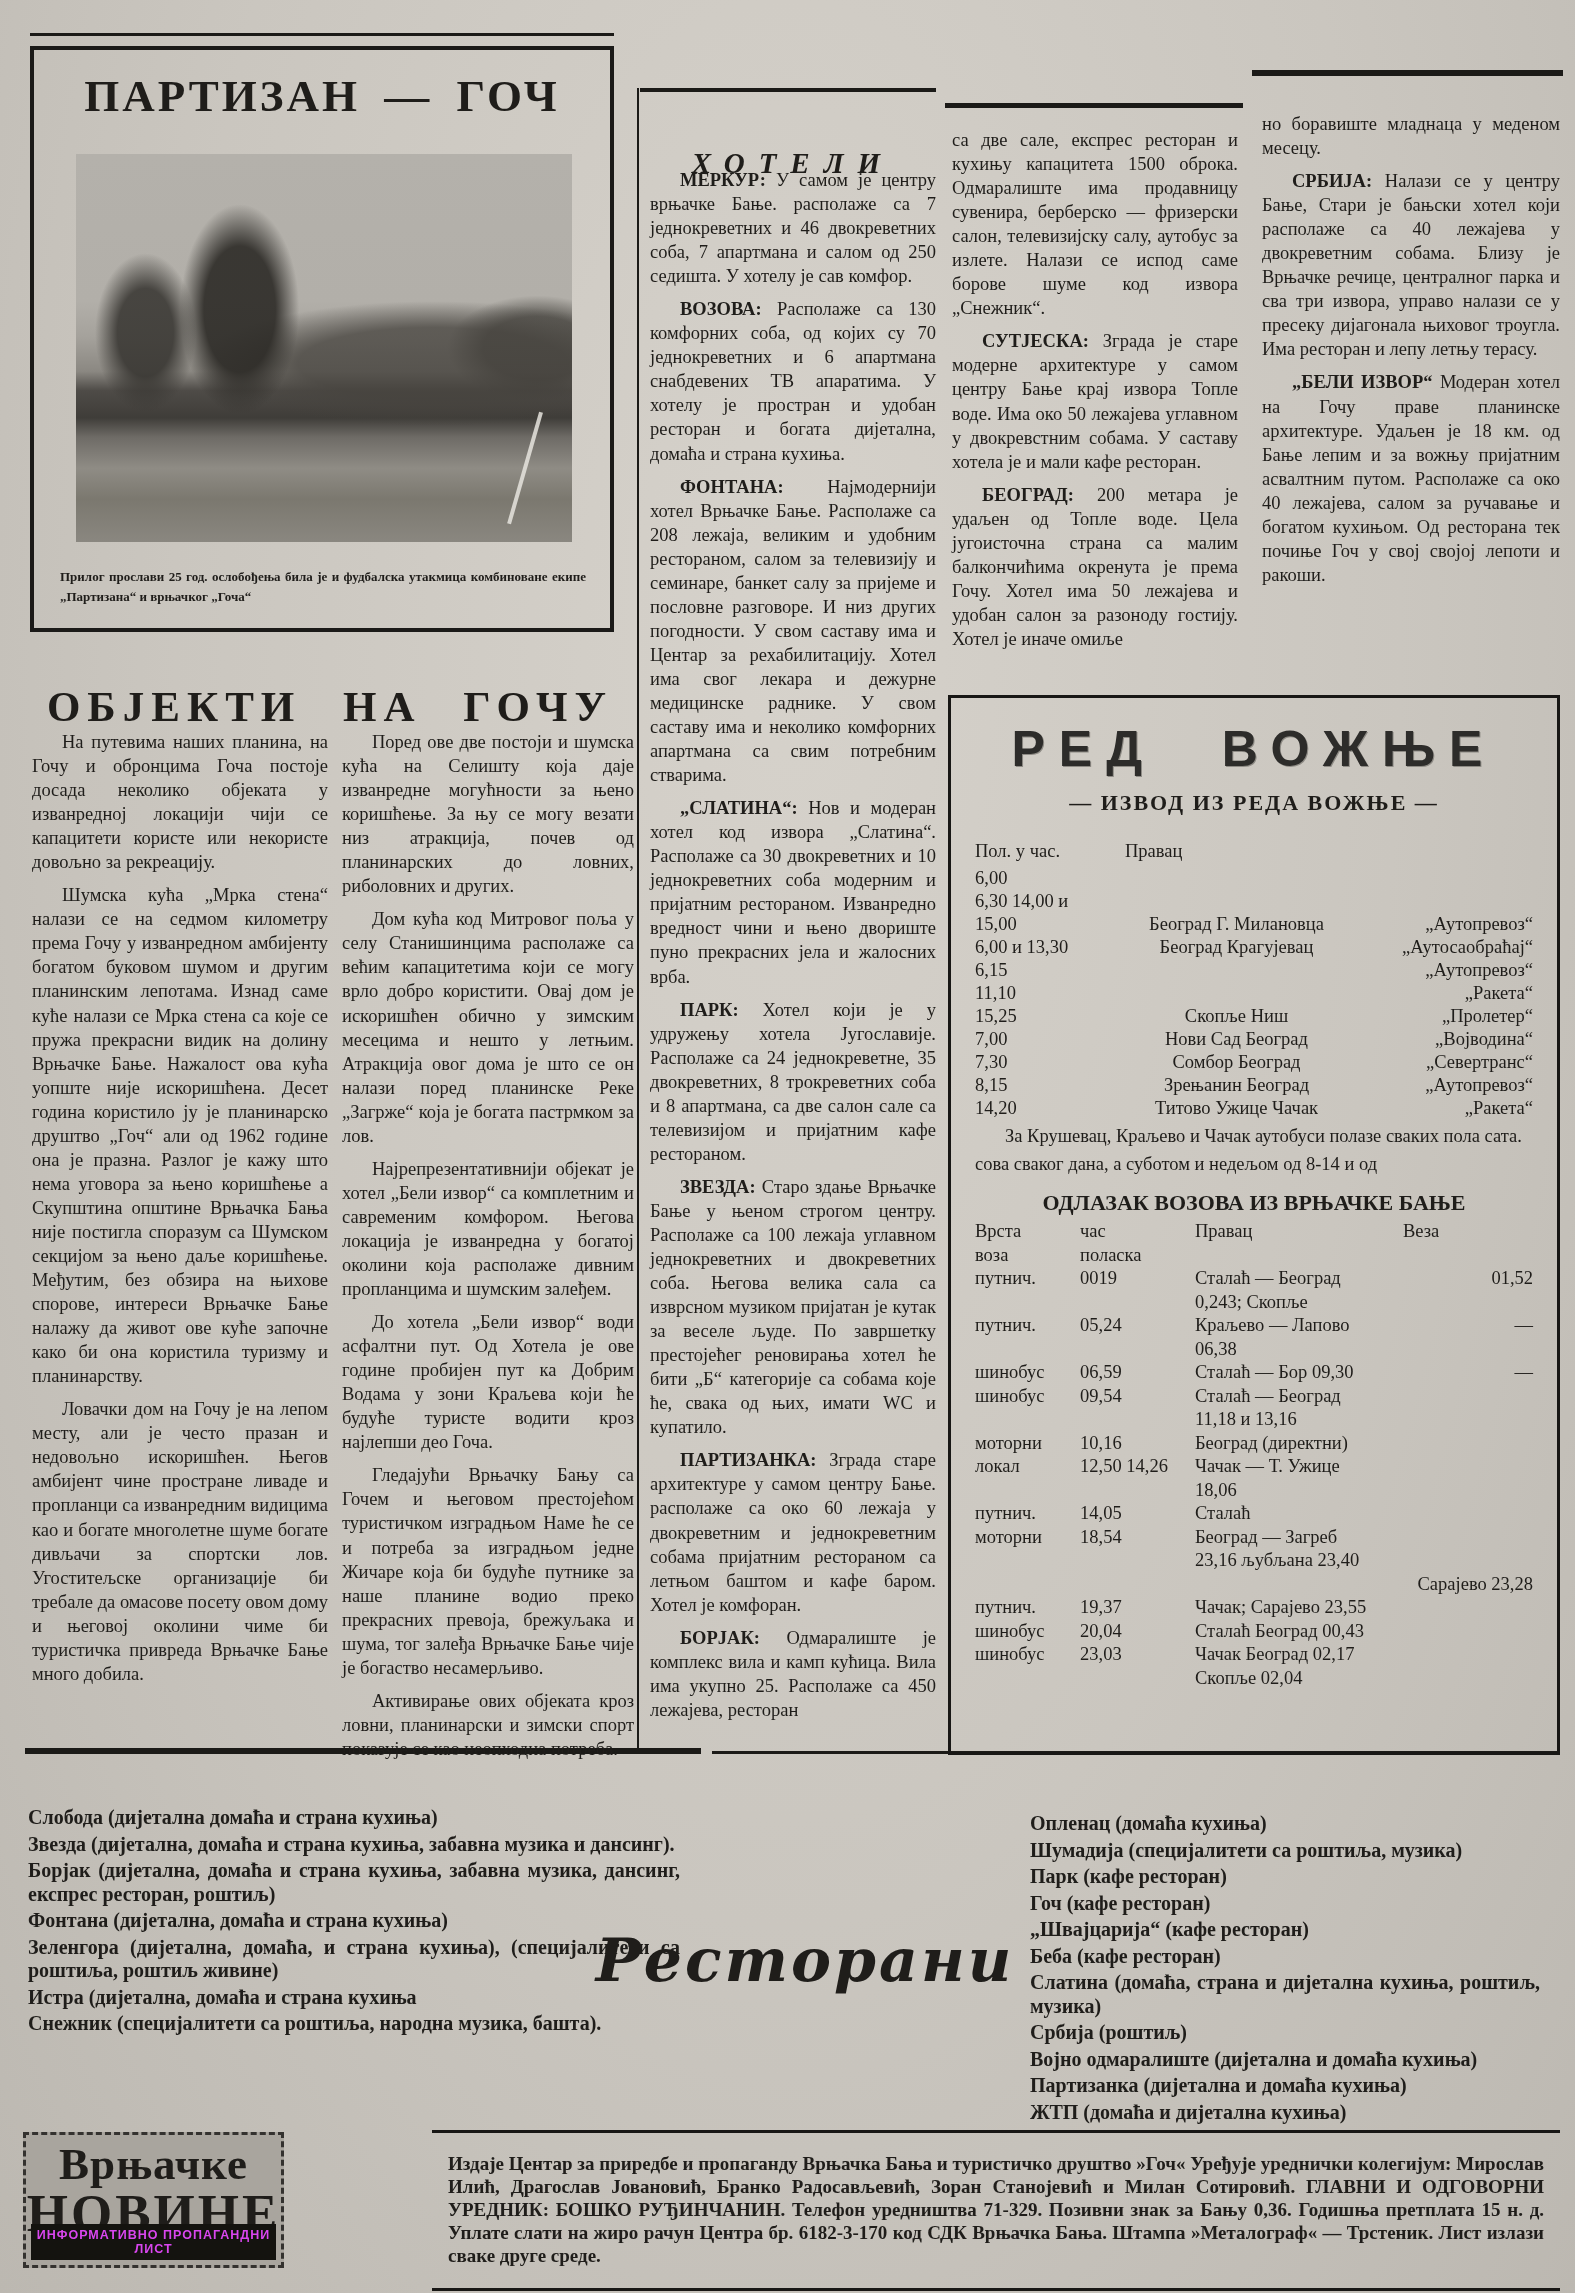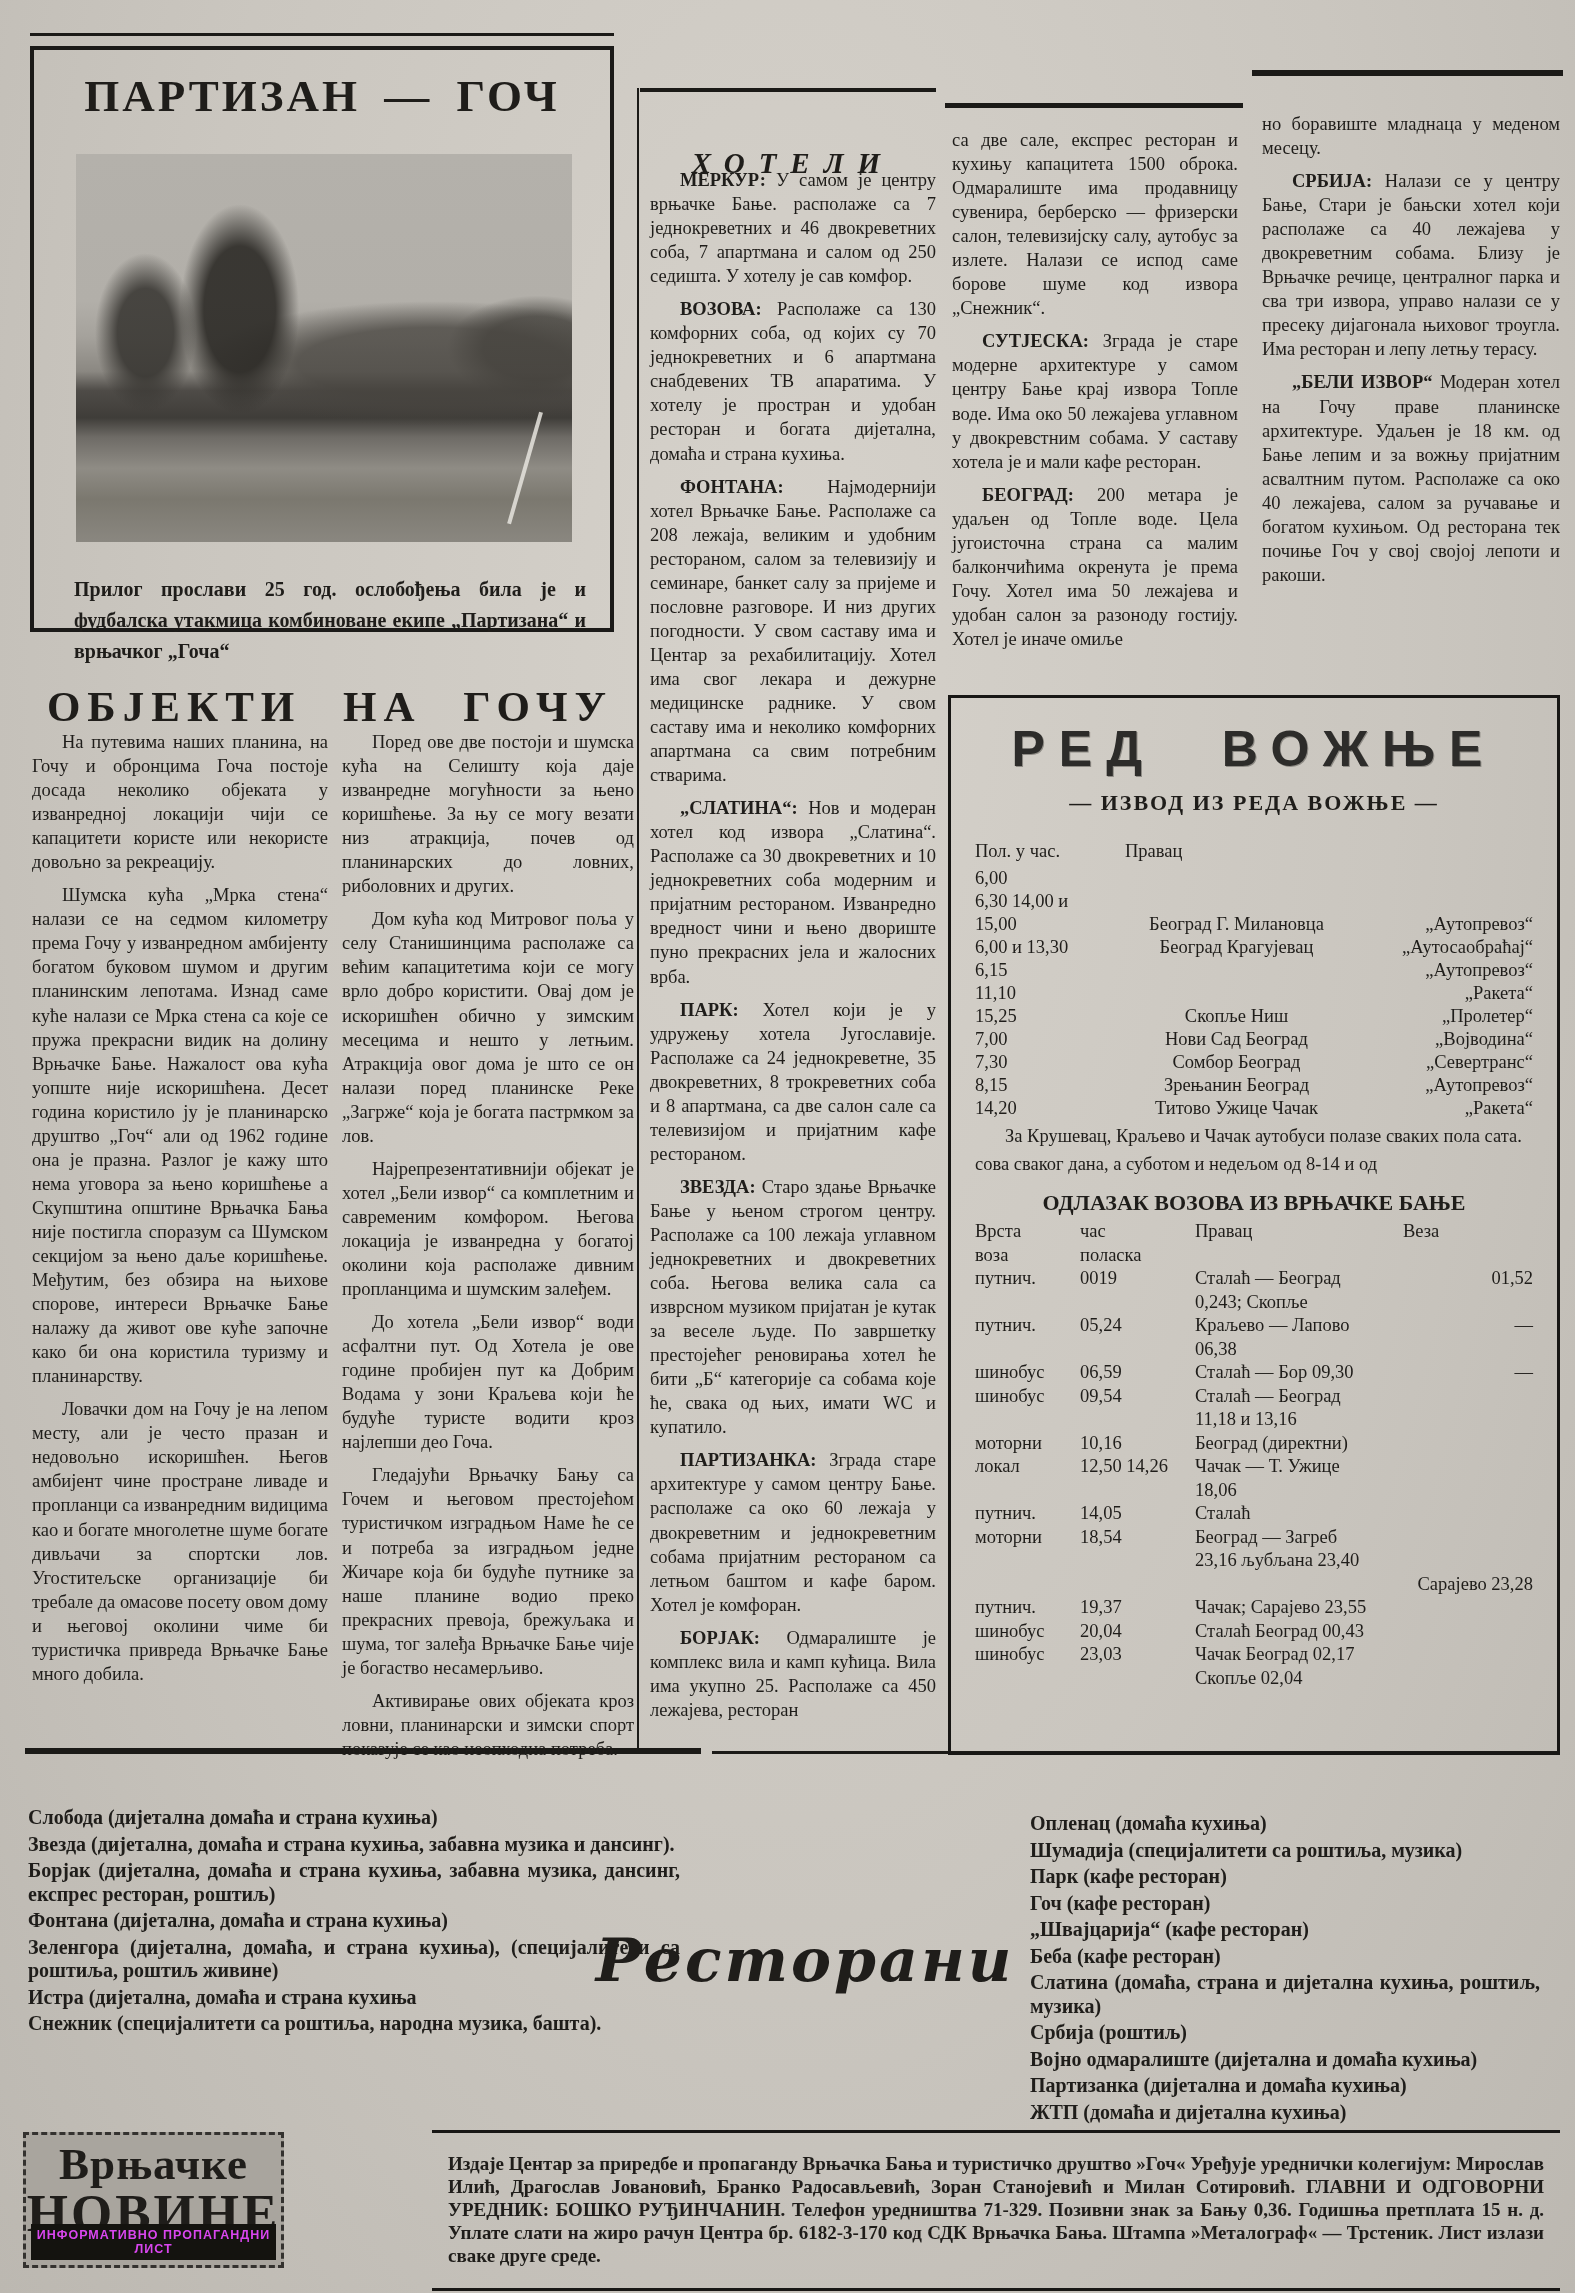--- a/index.html
+++ b/index.html
@@ -11,21 +11,21 @@
   .partizan-box{position:absolute;left:30px;top:46px;width:584px;height:586px;border:4px solid #1b1a18;box-sizing:border-box;}
   .partizan-headline{margin:20px 10px 0;text-align:center;font-size:45px;font-weight:bold;letter-spacing:3px;word-spacing:10px;white-space:nowrap;}
   .photo{position:absolute;left:42px;top:104px;width:496px;height:388px;background-color:#b0ada6;
     background-image:
       radial-gradient(ellipse 70px 110px at 14% 46%,rgba(52,50,46,.85) 0 40%,rgba(52,50,46,0) 72%),
       radial-gradient(ellipse 85px 150px at 33% 40%,rgba(44,42,38,.9) 0 42%,rgba(44,42,38,0) 70%),
       radial-gradient(ellipse 300px 80px at 72% 54%,rgba(70,67,62,.75) 0 45%,rgba(70,67,62,0) 78%),
       radial-gradient(ellipse 120px 70px at 93% 50%,rgba(60,58,53,.7) 0 45%,rgba(60,58,53,0) 75%),
       linear-gradient(to bottom,#b4b1ab 0%,#b2afa9 38%,#a5a29c 47%,#8b8882 56%,#4e4b47 61%,#3f3d39 68%,#6e6b66 73%,#8f8c85 81%,#7b786f 89%,#8a8780 100%);}
   .photo::after{content:"";position:absolute;right:9%;bottom:4%;width:4px;height:30%;background:rgba(230,228,222,.85);transform:rotate(16deg);}
-  .caption{position:absolute;left:40px;right:24px;top:504px;font-size:20px;font-weight:bold;text-align:justify;line-height:1.55;}
+  .caption{position:absolute;left:26px;right:24px;top:504px;font-size:13px;font-weight:bold;text-align:justify;line-height:1.55;}
   .objekti-title{position:absolute;left:28px;top:646px;width:604px;text-align:center;font-size:43px;font-weight:bold;letter-spacing:7px;word-spacing:24px;white-space:nowrap;}
   
   .col{position:absolute;text-align:justify;font-size:18.5px;line-height:1.3;}
   .col p{margin:0 0 9px;text-indent:30px;}
   .col p.noindent{text-indent:0;}
   .runin{font-weight:bold;}
   .col1{left:32px;top:730px;width:296px;}
   .col2{left:342px;top:730px;width:292px;}
   .col3{left:650px;top:168px;width:286px;}
   .col4{left:952px;top:128px;width:286px;}

